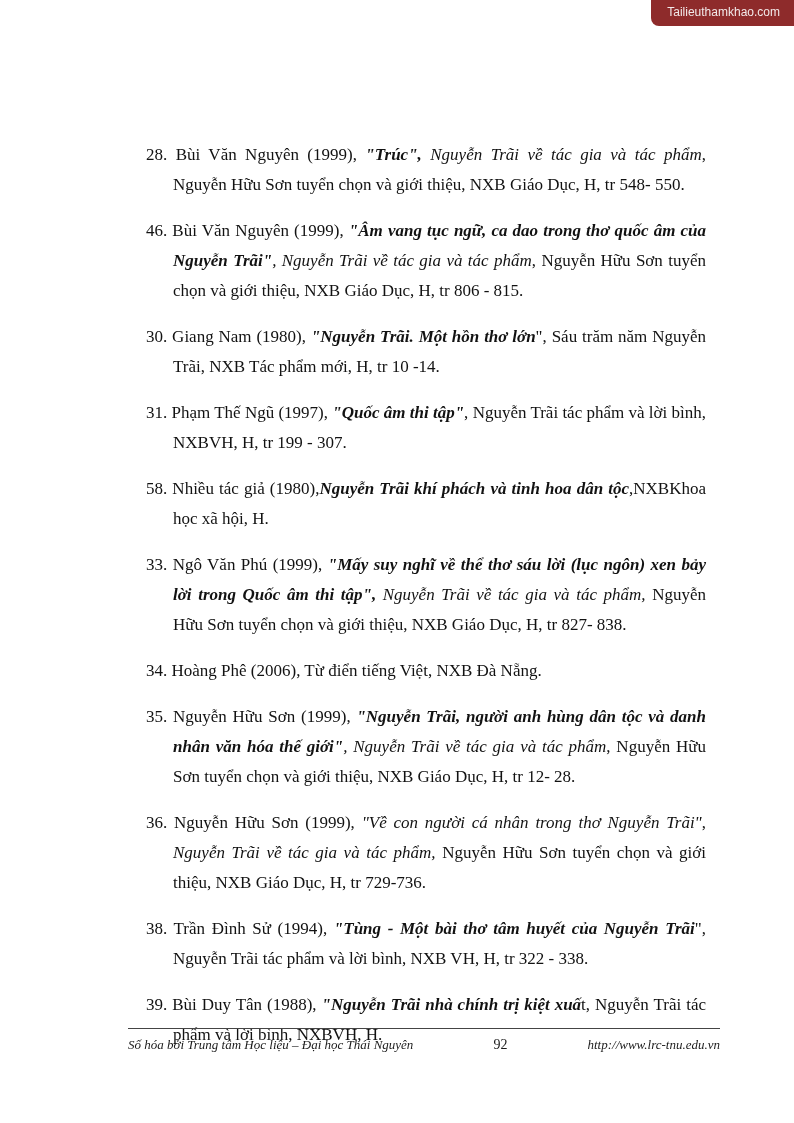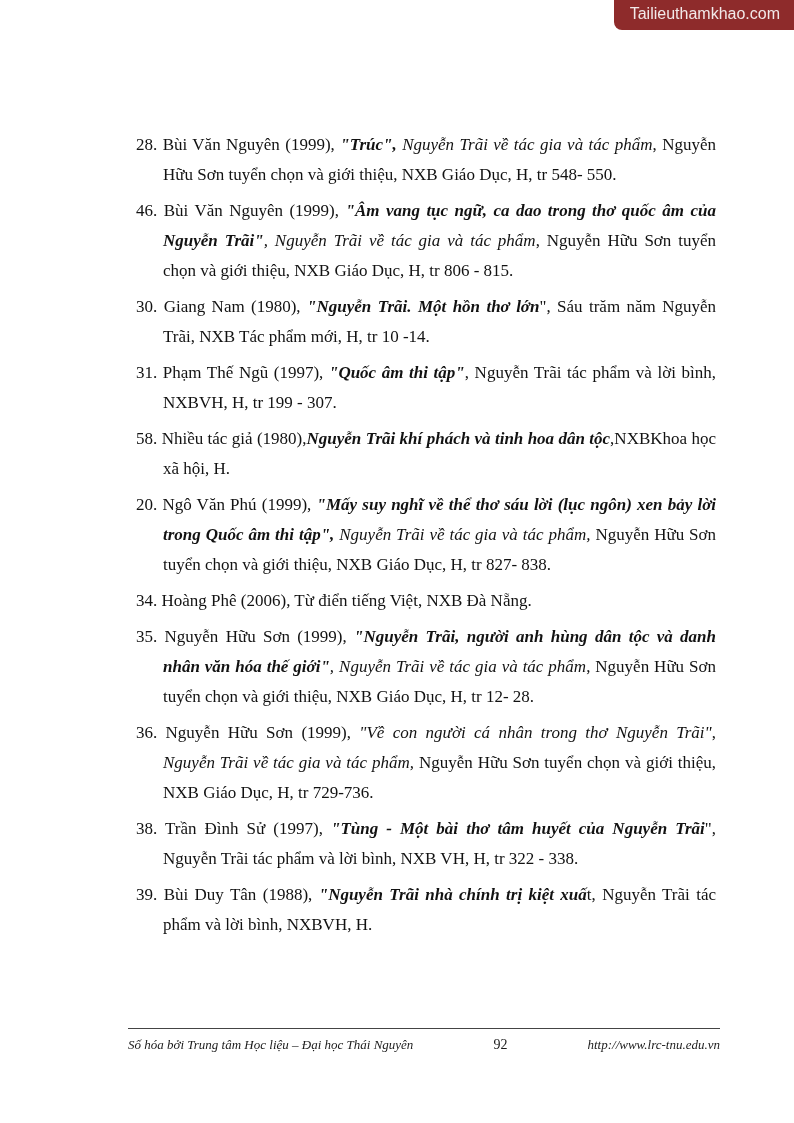--- a/index.html
+++ b/index.html
@@ -12,32 +12,32 @@
     font-family: "Liberation Serif", serif;
     color: #121212;
     overflow: hidden;
   }
   .watermark {
     position: absolute;
     top: 0;
     right: 0;
     padding: 5px 14px 7px 16px;
     font-family: "Liberation Sans", sans-serif;
-    font-size: 16px;
+    font-size: 12px;
     border-bottom-left-radius: 8px;
     margin-left: 23px;
   }
   .content {
     position: absolute;
     top: 124px;
     left: 130px;
     width: 592px;
   }
   .ref {
-    margin: 6px;
+    margin: 16px;
     font-size: 17px;
     line-height: 30px;
     text-align: justify;
     padding-left: 27px;
     text-indent: -27px;
   }
   .seg-r { font-style: normal; font-weight: normal; }
   .seg-i { font-style: italic; font-weight: normal; }
   .seg-bi { font-style: italic; font-weight: bold; }
   .ref-num { font-style: normal; font-weight: normal; }
@@ -70,25 +70,25 @@
 
   <div class="watermark" style="background: rgb(142, 43, 43); color: rgb(242, 233, 233);">Tailieuthamkhao.com</div>
 
   <div class="content">
 
   <p class="ref"><span class="ref-num">28.</span><span class="seg-r"> Bùi Văn Nguyên (1999), </span><span class="seg-bi">"Trúc",</span><span class="seg-i"> Nguyễn Trãi về tác gia và tác phẩm</span><span class="seg-r">, Nguyễn Hữu Sơn tuyển chọn và giới thiệu, NXB Giáo Dục, H, tr 548- 550.</span></p>
       <p class="ref"><span class="ref-num">46.</span><span class="seg-r"> Bùi Văn Nguyên (1999), </span><span class="seg-bi">"Âm vang tục ngữ, ca dao trong thơ quốc âm của Nguyễn Trãi"</span><span class="seg-i">, Nguyễn Trãi về tác gia và tác phẩm</span><span class="seg-r">, Nguyễn Hữu Sơn tuyển chọn và giới thiệu, NXB Giáo Dục, H, tr 806 - 815.</span></p>
       <p class="ref"><span class="ref-num">30.</span><span class="seg-r"> Giang Nam (1980), </span><span class="seg-bi">"Nguyễn Trãi. Một hồn thơ lớn</span><span class="seg-r">", Sáu trăm năm Nguyễn Trãi, NXB Tác phẩm mới, H, tr 10 -14.</span></p>
       <p class="ref"><span class="ref-num">31.</span><span class="seg-r"> Phạm Thế Ngũ (1997), </span><span class="seg-bi">"Quốc âm thi tập"</span><span class="seg-r">, Nguyễn Trãi tác phẩm và lời bình, NXBVH, H, tr 199 - 307.</span></p>
       <p class="ref"><span class="ref-num">58.</span><span class="seg-r"> Nhiều tác giả (1980),</span><span class="seg-bi">Nguyễn Trãi khí phách và tinh hoa dân tộc</span><span class="seg-r">,NXBKhoa học xã hội, H.</span></p>
-      <p class="ref"><span class="ref-num">20.</span><span class="seg-r"> Ngô Văn Phú (1999), </span><span class="seg-bi">"Mấy suy nghĩ về thể thơ sáu lời (lục ngôn) xen bảy lời trong Quốc âm thi tập",</span><span class="seg-i"> Nguyễn Trãi về tác gia và tác phẩm,</span><span class="seg-r"> Nguyễn Hữu Sơn tuyển chọn và giới thiệu, NXB Giáo Dục, H, tr 827- 838.</span></p>
+      <p class="ref"><span class="ref-num">33.</span><span class="seg-r"> Ngô Văn Phú (1999), </span><span class="seg-bi">"Mấy suy nghĩ về thể thơ sáu lời (lục ngôn) xen bảy lời trong Quốc âm thi tập",</span><span class="seg-i"> Nguyễn Trãi về tác gia và tác phẩm,</span><span class="seg-r"> Nguyễn Hữu Sơn tuyển chọn và giới thiệu, NXB Giáo Dục, H, tr 827- 838.</span></p>
       <p class="ref"><span class="ref-num">34.</span><span class="seg-r"> Hoàng Phê (2006), Từ điển tiếng Việt, NXB Đà Nẵng.</span></p>
       <p class="ref"><span class="ref-num">35.</span><span class="seg-r"> Nguyễn Hữu Sơn (1999), </span><span class="seg-bi">"Nguyễn Trãi, người anh hùng dân tộc và danh nhân văn hóa thế giới"</span><span class="seg-i">, Nguyễn Trãi về tác gia và tác phẩm</span><span class="seg-r">, Nguyễn Hữu Sơn tuyển chọn và giới thiệu, NXB Giáo Dục, H, tr 12- 28.</span></p>
       <p class="ref"><span class="ref-num">36.</span><span class="seg-r"> Nguyễn Hữu Sơn (1999), </span><span class="seg-i">"Về con người cá nhân trong thơ Nguyễn Trãi"</span><span class="seg-r">, </span><span class="seg-i">Nguyễn Trãi về tác gia và tác phẩm,</span><span class="seg-r"> Nguyễn Hữu Sơn tuyển chọn và giới thiệu, NXB Giáo Dục, H, tr 729-736.</span></p>
-      <p class="ref"><span class="ref-num">38.</span><span class="seg-r"> Trần Đình Sử (1997), </span><span class="seg-bi">"Tùng - Một bài thơ tâm huyết của Nguyễn Trãi</span><span class="seg-r">", Nguyễn Trãi tác phẩm và lời bình, NXB VH, H, tr 322 - 338.</span></p>
+      <p class="ref"><span class="ref-num">38.</span><span class="seg-r"> Trần Đình Sử (1994), </span><span class="seg-bi">"Tùng - Một bài thơ tâm huyết của Nguyễn Trãi</span><span class="seg-r">", Nguyễn Trãi tác phẩm và lời bình, NXB VH, H, tr 322 - 338.</span></p>
       <p class="ref"><span class="ref-num">39.</span><span class="seg-r"> Bùi Duy Tân (1988), </span><span class="seg-bi">"Nguyễn Trãi nhà chính trị kiệt xuấ</span><span class="seg-r">t, Nguyễn Trãi tác phẩm và lời bình, NXBVH, H.</span></p>
     </div>
 
   <div class="footer">
     <span class="footer-left">Số hóa bởi Trung tâm Học liệu – Đại học Thái Nguyên</span>
     <span class="page-number">92</span>
     <span class="footer-right">http://www.lrc-tnu.edu.vn</span>
   </div>
 
 </div>

